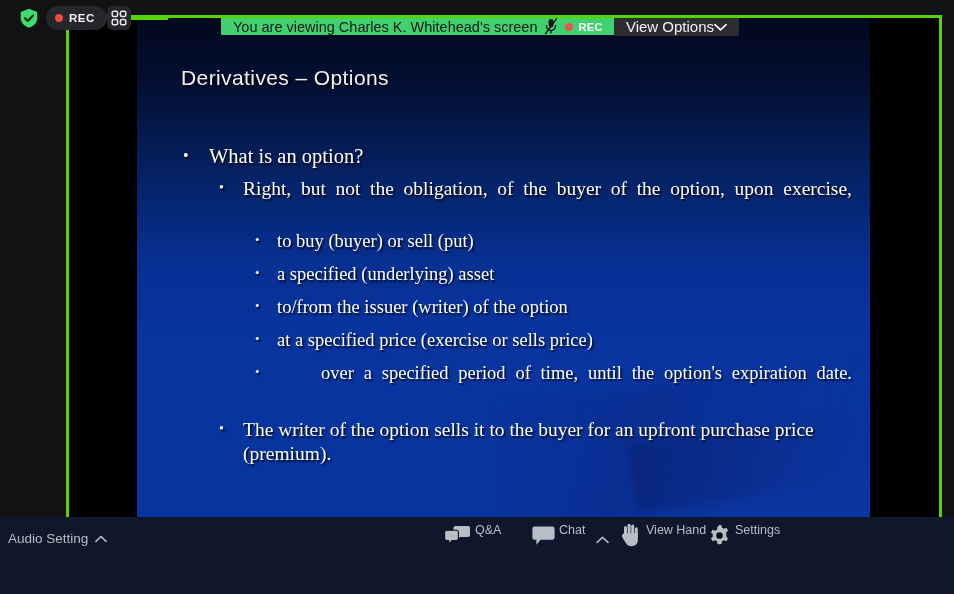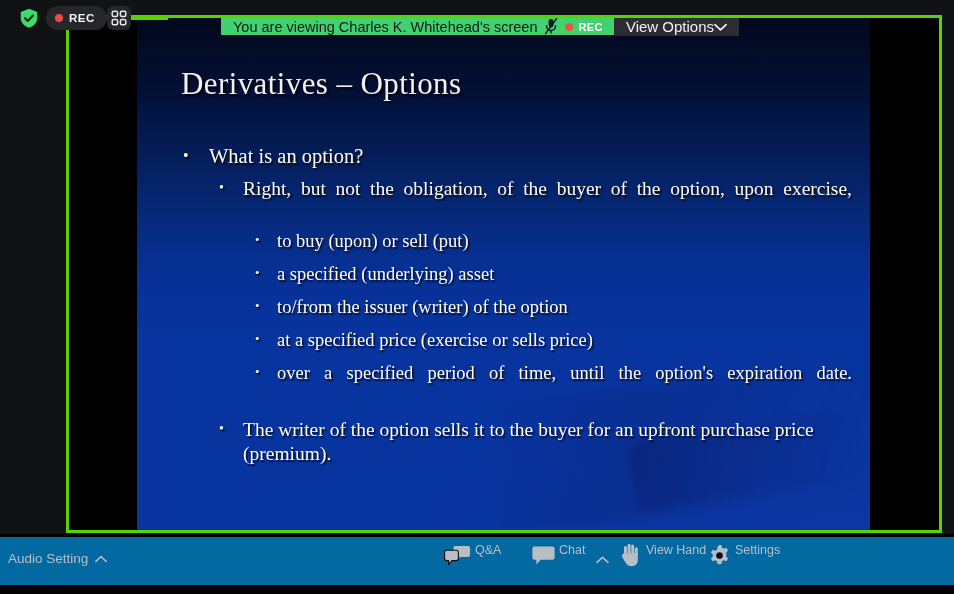--- a/index.html
+++ b/index.html
@@ -43,22 +43,22 @@
     transform:rotate(-6deg); filter:blur(4px);
   }
   .slide .swoosh2 {
     position:absolute; right:-60px; bottom:40px; width:300px; height:70px;
     background:linear-gradient(100deg, rgba(8,30,110,0.55) 0%, rgba(8,30,110,0.0) 80%);
     transform:rotate(-9deg); filter:blur(5px);
   }
 
   .slide-title {
     position:absolute; left:44px; top:48px;
-    font-family:Liberation Serif, serif;
-    font-size:31px; color:#f2f2f6; letter-spacing:.4px;
+    font-family:Liberation Sans, sans-serif;
+    font-size:21px; color:#f2f2f6; letter-spacing:.4px;
     text-shadow:2px 2px 2px rgba(0,0,0,0.85);
     white-space:nowrap;
   }
 
   .body {
     position:absolute; left:34px; top:126px; right:18px;
     font-family:"Liberation Serif", serif;
     color:#ffffff;
     text-shadow:1.5px 1.5px 1.5px rgba(0,0,0,0.8);
   }
@@ -70,21 +70,21 @@
   .lv1 { margin-left:12px; font-size:20.5px; line-height:1.22; margin-bottom:8px; }
   .lv1 > .bul { width:26px; font-size:16px; line-height:1.45; }
   
   .lv2 { margin-left:48px; font-size:19.5px; line-height:1.23; margin-bottom:5px; }
   .lv2 > .bul { width:24px; font-size:14px; line-height:1.55; }
   .lv2 .txt.just { text-align:justify; }
   .lv2 .txt.just::after { content:""; display:inline-block; width:100%; }
   
   .lv3 { margin-left:84px; font-size:18.5px; line-height:1.24; margin-bottom:10px; }
   .lv3 > .bul { width:22px; font-size:13px; line-height:1.55; }
-  .lv3 .txt.just { text-align:justify; }
+  .lv3 .txt.just { text-align:justify;margin-left:44px; }
   .lv3 .txt.just::after { content:""; display:inline-block; width:100%; }
 
   
   .topchrome { position:absolute; left:0; top:0; width:954px; height:40px; z-index:9; }
   .shield {
     position:absolute; left:18px; top:7px; width:22px; height:22px;
   }
   .rec-pill {
     position:absolute; left:46px; top:6px; height:24px; padding:0 12px 0 9px;
     background:#26272b; border-radius:12px; display:flex; align-items:center; gap:6px;
@@ -111,22 +111,22 @@
   .b-rec { display:flex; align-items:center; gap:5px; }
   .b-rec-dot { width:8px; height:8px; border-radius:50%; background:#f2524a; }
   .b-rec-txt { color:#ffffff; font-size:11px; font-weight:bold; letter-spacing:.4px; }
   .banner-dark {
     background:#2b2d31; display:flex; align-items:center; padding:0 12px;
   }
   .banner-dark .vo-text { color:#f0f1f3; font-size:15px; }
 
   
   .toolbar {
-    position:absolute; left:0; bottom:9px; width:954px; height:48px;
-    background:#0369a1; z-index:10;
+    position:absolute; left:0; bottom:0; width:954px; height:77px;
+    background:#0f172a; z-index:10;
   }
   .audio-setting {
     position:absolute; left:8px; top:14px; display:flex; align-items:center; gap:7px;
     color:#b9bec6; font-size:13.5px;
   }
   .tb-items { position:absolute; left:444px; top:6px; display:flex; align-items:flex-start; }
   .tb-item { width:88px; display:flex; flex-direction:row; align-items:flex-start; gap:4px; position:relative; }
   .tb-ico { height:24px; display:flex; align-items:flex-end; justify-content:center; }
   .tb-lab { color:#b9bec6; font-size:12.5px; white-space:nowrap; }
   .chat-caret { position:absolute; left:64px; top:7px; }
@@ -152,21 +152,21 @@
         <span class="txt">What is an option?</span>
       </div>
 
       <div class="li lv2">
         <span class="bul">•</span>
         <span class="txt just">Right, but not the obligation, of the buyer of the option, upon exercise,</span>
       </div>
 
       <div class="li lv3">
         <span class="bul">•</span>
-        <span class="txt">to buy (upon) or sell (put)</span>
+        <span class="txt">to buy (buyer) or sell (put)</span>
       </div>
 
       <div class="li lv3">
         <span class="bul">•</span>
         <span class="txt">a specified (underlying) asset</span>
       </div>
 
       <div class="li lv3">
         <span class="bul">•</span>
         <span class="txt">to/from the issuer (writer) of the option</span>

